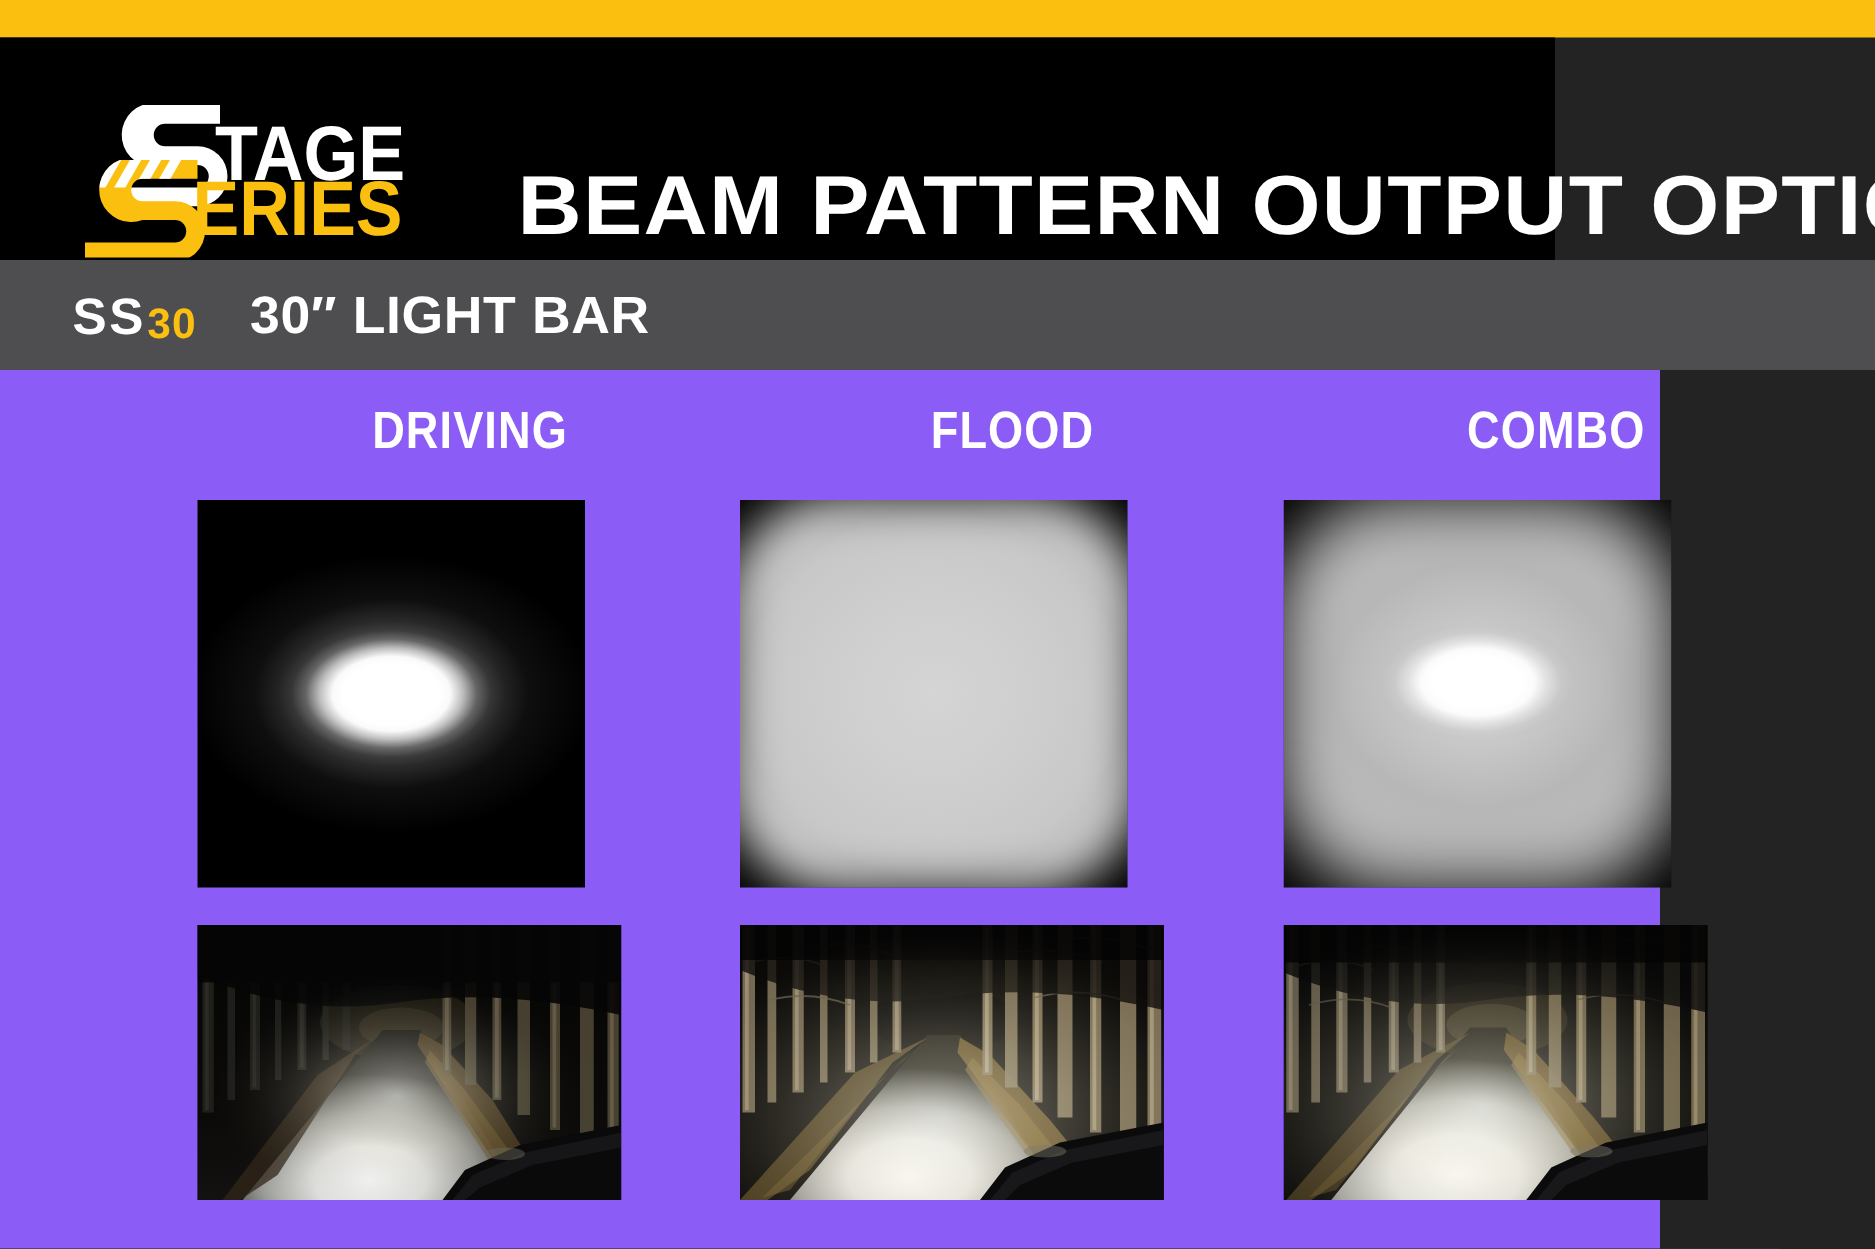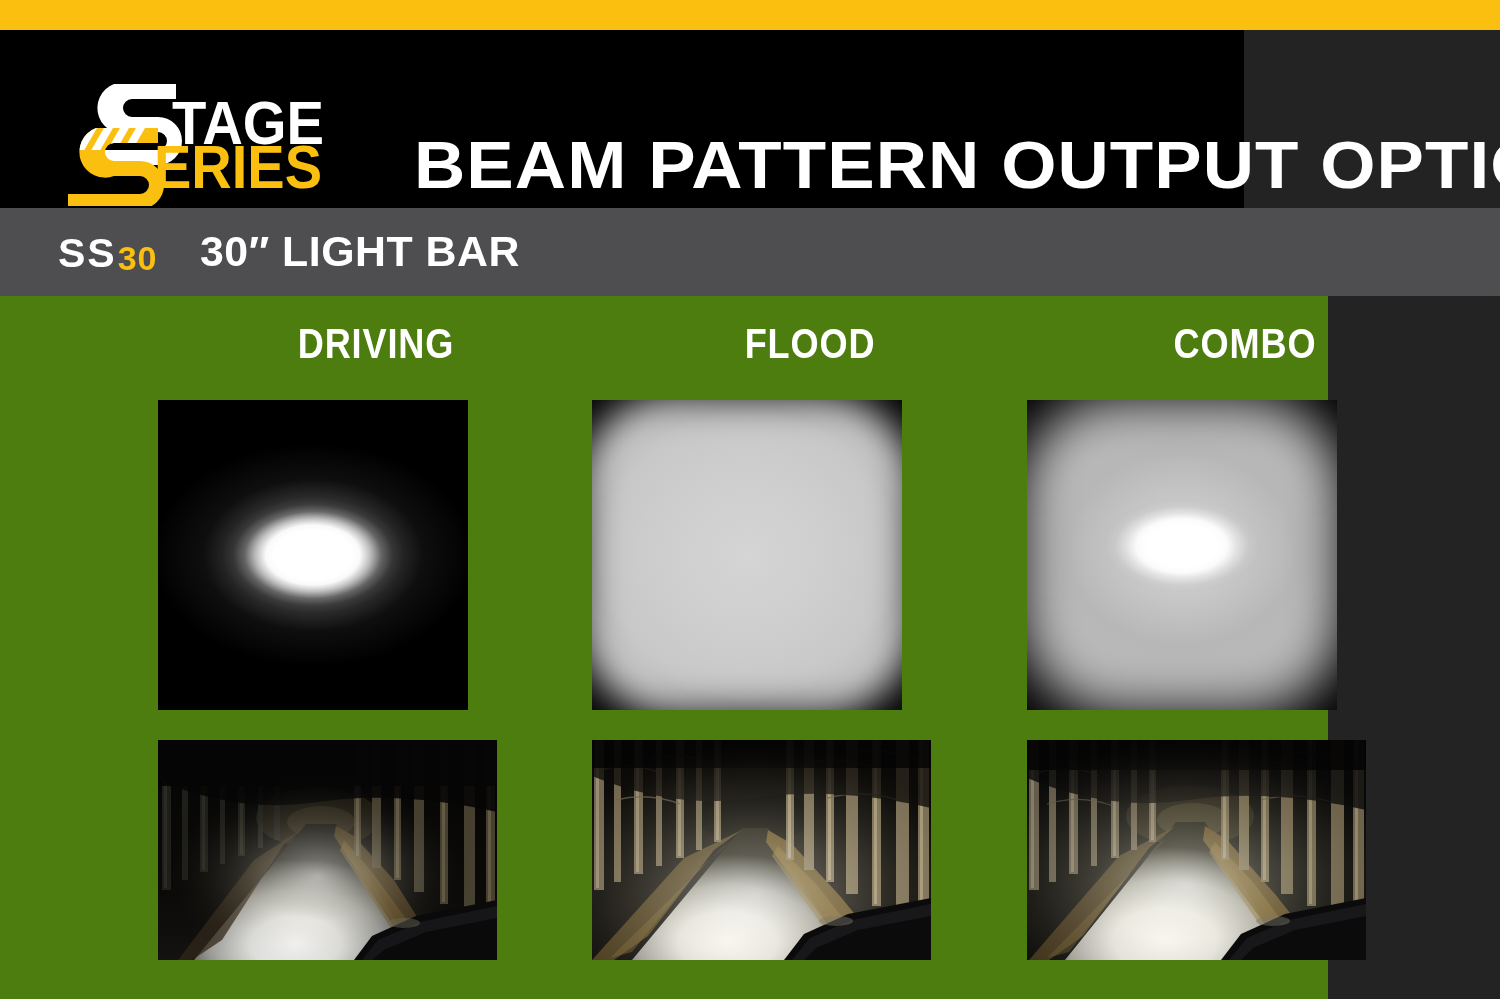--- a/index.html
+++ b/index.html
@@ -50,21 +50,21 @@
   }
   .subtitle{
     position:absolute;left:200px;top:226px;
     color:#fff;font-size:42px;font-weight:700;letter-spacing:0.5px;
     font-family:"Liberation Sans Narrow","Liberation Sans",sans-serif;
     line-height:52px;white-space:nowrap;
     transform:scaleX(1.02);transform-origin:left center;
   }
 
   
-  .body-area{position:absolute;left:0;top:296px;width:1328px;height:703px;background:#4d7c0f;}
+  .body-area{position:absolute;left:0;top:296px;width:1328px;height:703px;background:#8b5cf6;}
 
   .col{position:absolute;top:0;width:436px;}
   .col-0{left:158px;}
   .col-1{left:592px;}
   .col-2{left:1027px;}
 
   .col-label{
     position:absolute;top:24px;width:436px;text-align:center;
     color:#ffffff;font-size:42px;font-weight:700;letter-spacing:1px;
     font-family:"Liberation Sans Narrow","Liberation Sans",sans-serif;

